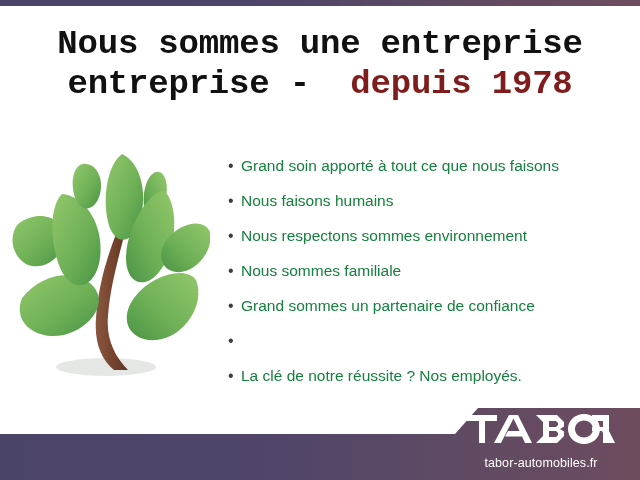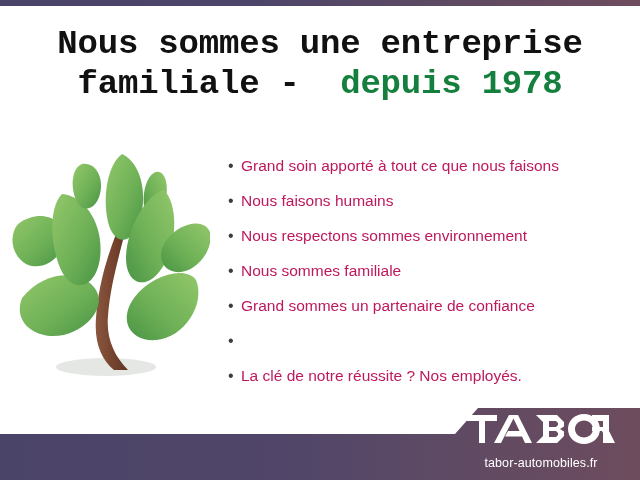--- a/index.html
+++ b/index.html
@@ -44,21 +44,21 @@
     font-weight: bold;
     color: #111111;
     letter-spacing: -0.2px;
   }
   .headline .line {
     display: block;
     white-space: pre;
     font-family: Liberation Mono, monospace;
   }
   .headline .accent {
-    color: #15803d;
+    color: #7f1d1d;
   }
 
   
   .tree {
     position: absolute;
     left: 10px;
     top: 148px;
     width: 200px;
     height: 244px;
   }
@@ -79,21 +79,21 @@
   .bullet-dot {
     width: 13px;
     flex: 0 0 13px;
     color: #3c3c3c;
     font-size: 16px;
     line-height: 35px;
     text-align: left;
   }
   .bullet-text {
     font-size: 15.5px;
-    color: #be185d;
+    color: #15803d;
     line-height: 35px;
     white-space: nowrap;
   }
 
   
   .banner {
     position: absolute;
     left: 0;
     top: 400px;
     width: 640px;
@@ -129,21 +129,21 @@
 </style>
 </head>
 <body>
 
 <div id="slide">
 
   <div class="top-strip"></div>
 
   <div class="headline">
     <span class="line">Nous sommes une entreprise</span>
-    <span class="line"><span>familiale -  </span><span class="accent">depuis 1978</span></span>
+    <span class="line"><span>entreprise -  </span><span class="accent">depuis 1978</span></span>
   </div>
 
   <div class="tree">
     <svg viewBox="0 0 200 244" width="200" height="244" xmlns="http://www.w3.org/2000/svg">
       <defs>
         <linearGradient id="lg" x1="0" y1="0" x2="1" y2="1">
           <stop offset="0%" stop-color="#93c76a"></stop>
           <stop offset="55%" stop-color="#6fb157"></stop>
           <stop offset="100%" stop-color="#4a9445"></stop>
         </linearGradient>

